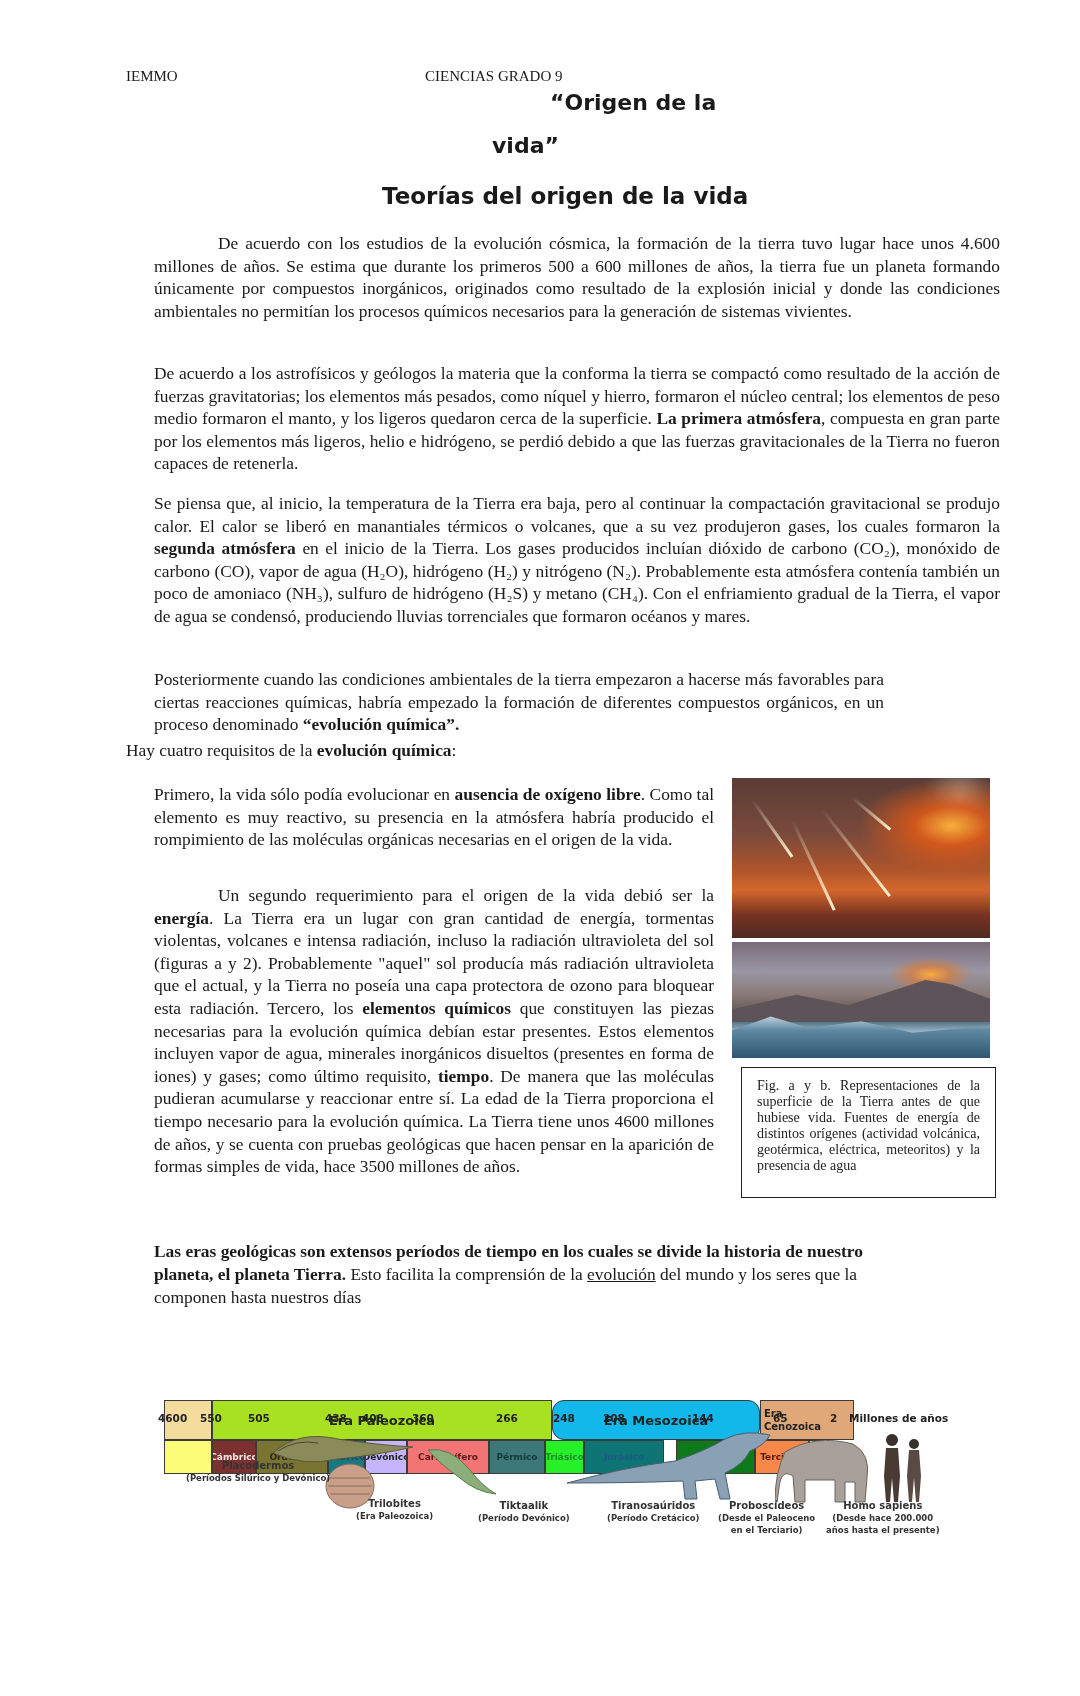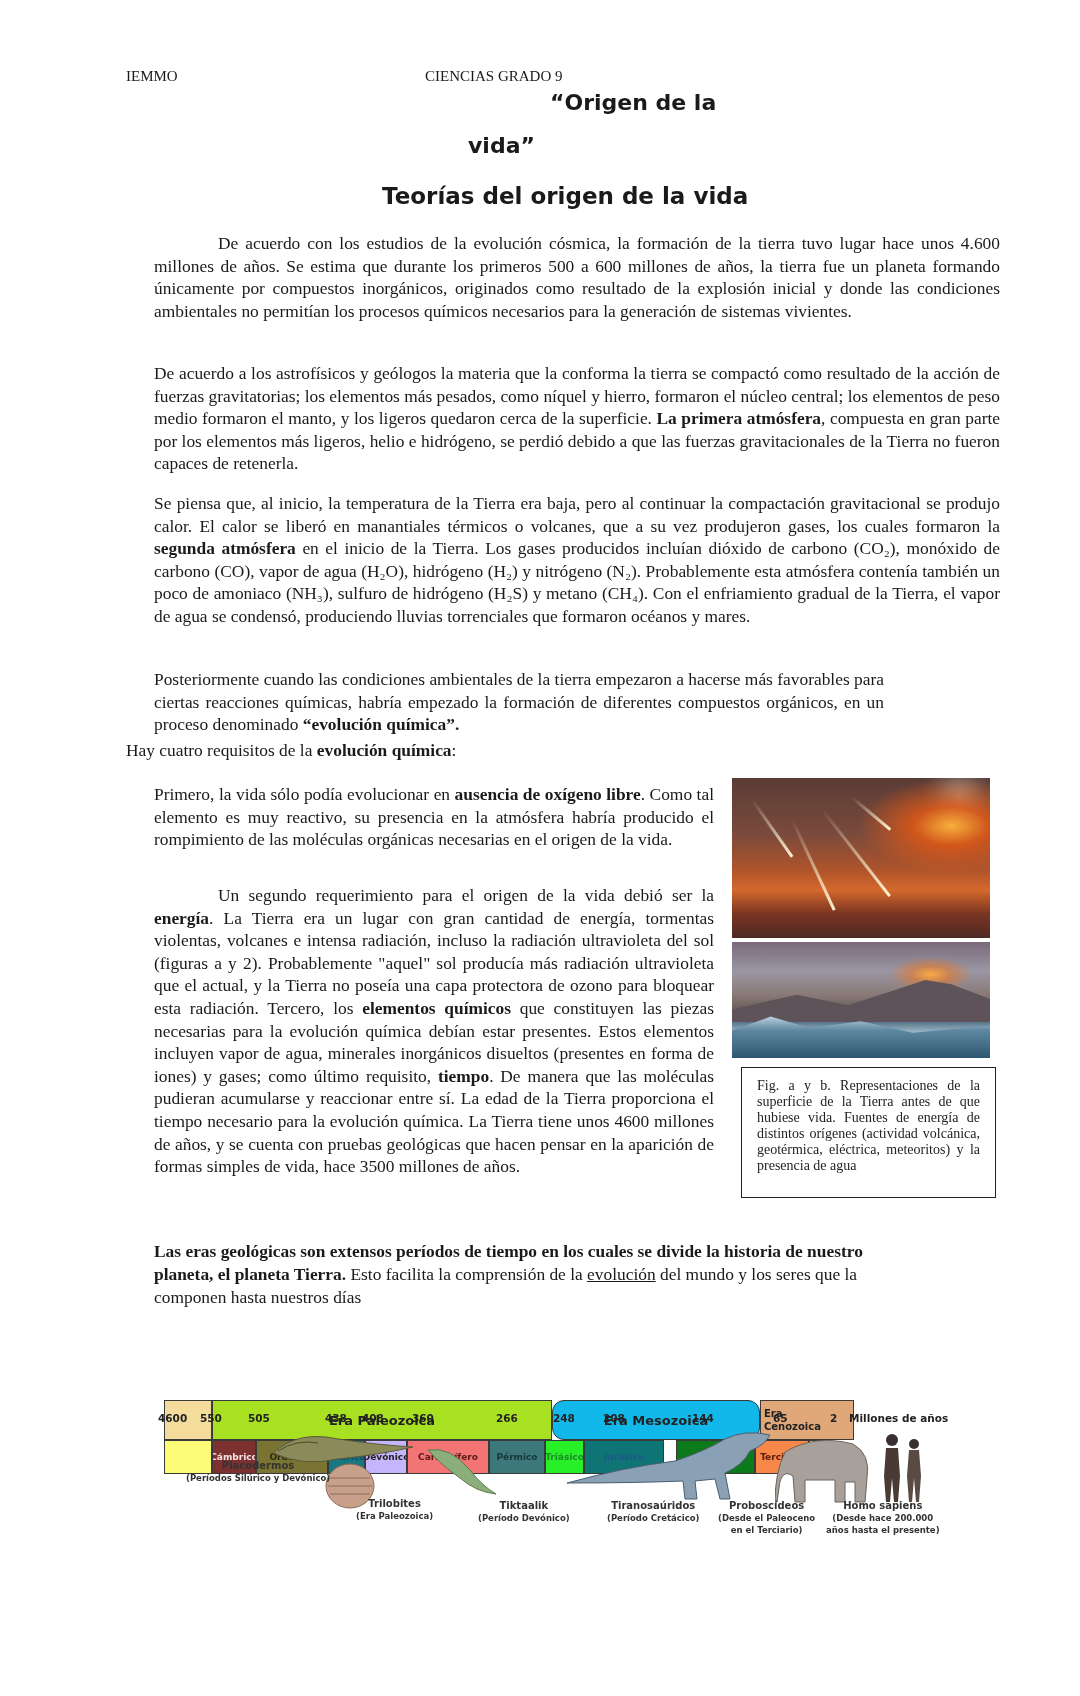--- a/index.html
+++ b/index.html
@@ -4,21 +4,21 @@
   <style>
     * { box-sizing: border-box; margin: 0; padding: 0; }
     html, body { width: 1080px; height: 1696px; background: #ffffff; }
     body { position: relative; font-family: "Liberation Serif", "DejaVu Serif", serif; color: #1a1a1a; overflow: hidden; }
 
     .hdr { position: absolute; top: 68px; font-size: 15px; letter-spacing: 0; }
     .hdr.left { left: 126px; }
     .hdr.center { left: 425px; }
 
     .title1 { position: absolute; left: 550px; top: 90px; font-family: "DejaVu Sans", sans-serif; font-weight: bold; font-size: 22px; }
-    .title2 { position: absolute; left: 468px; top: 133px; font-family: "DejaVu Sans", sans-serif; font-weight: bold; font-size: 22px; }
+    .title2 { position: absolute; left: 492px; top: 133px; font-family: "DejaVu Sans", sans-serif; font-weight: bold; font-size: 22px; }
     .subtitle { position: absolute; left: 382px; top: 183px; font-family: "DejaVu Sans", sans-serif; font-weight: bold; font-size: 23px; }
 
     .para { position: absolute; left: 154px; width: 846px; font-size: 17.4px; line-height: 22.6px; text-align: justify; }
     .para .ind { display: inline-block; width: 64px; }
     .para b { font-weight: bold; }
 
     .p1 { top: 232px; }
     .p2 { top: 362px; }
     .p3 { top: 492px; }
     .p4 { top: 668px; width: 730px; text-align: justify; }

